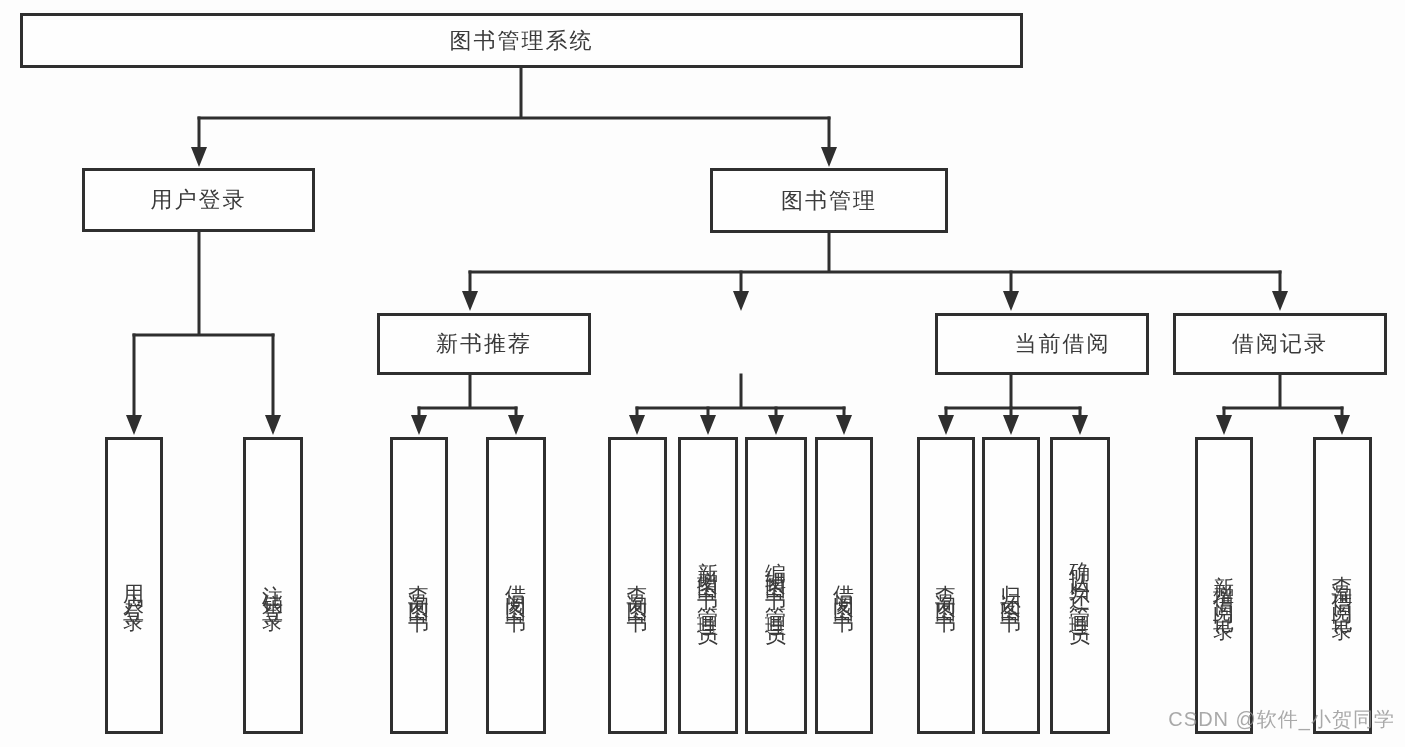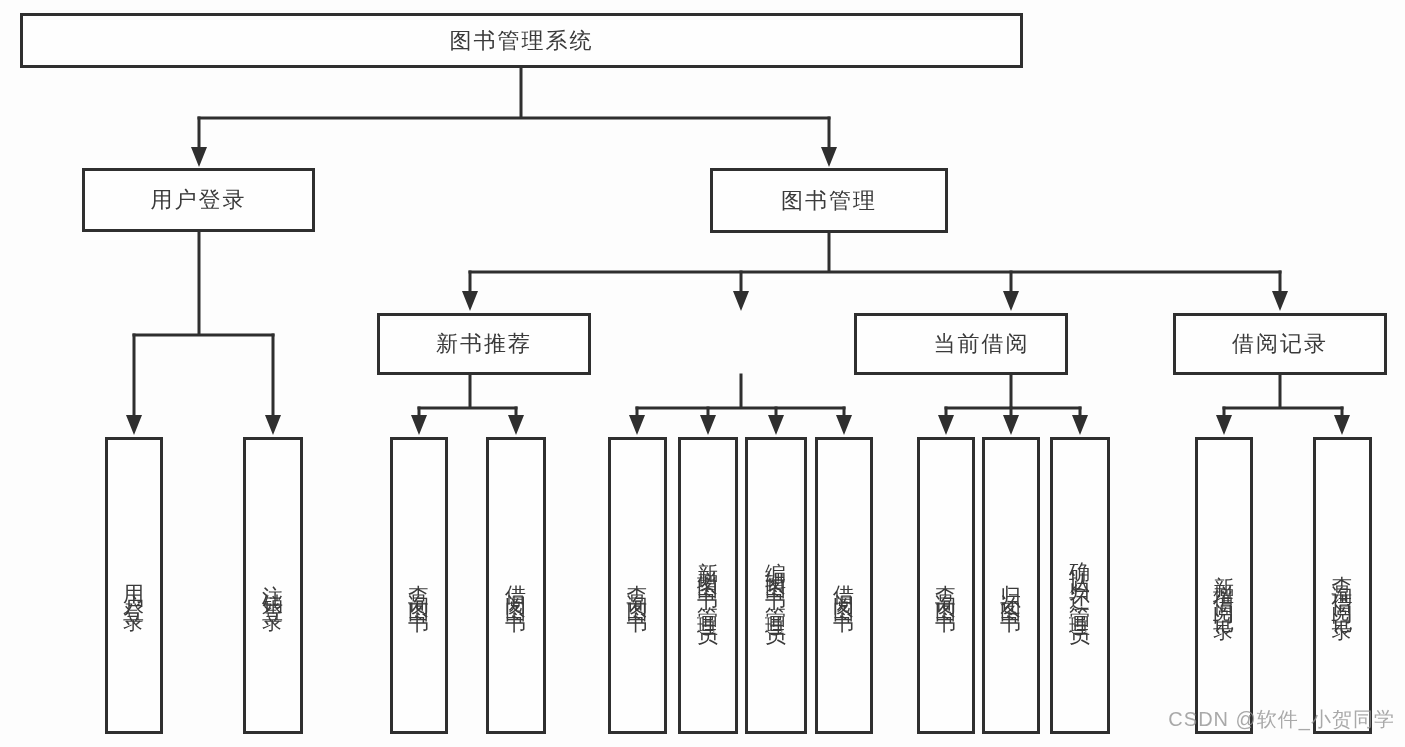--- a/index.html
+++ b/index.html
@@ -39,21 +39,21 @@
     line-height: 1;
     white-space: nowrap;
   }
   
   .root-box        { left: 20px;   top: 13px;  width: 1003px; height: 55px; }
   .l2-user-login   { left: 82px;   top: 168px; width: 233px;  height: 64px; }
   .l2-book-mgmt    { left: 710px;  top: 168px; width: 238px;  height: 65px; }
   .l3              { top: 313px; height: 62px; width: 214px; }
   .l3-a { left: 363px; margin-left: 14px; }
   .l3-b { left: 634px; }
-  .l3-c { left: 854px; padding-left: 41px; }
+  .l3-c { left: 935px; padding-left: 41px; }
   .l3-d { left: 1173px; }
   .leaf            { top: 437px; height: 297px; }
   .lf-1  { left: 105px;  width: 58px; }
   .lf-2  { left: 243px;  width: 60px; }
   .lf-3  { left: 390px;  width: 58px; }
   .lf-4  { left: 486px;  width: 60px; }
   .lf-5  { left: 608px;  width: 59px; }
   .lf-6  { left: 678px;  width: 60px; }
   .lf-7  { left: 745px;  width: 62px; }
   .lf-8  { left: 815px;  width: 58px; }

